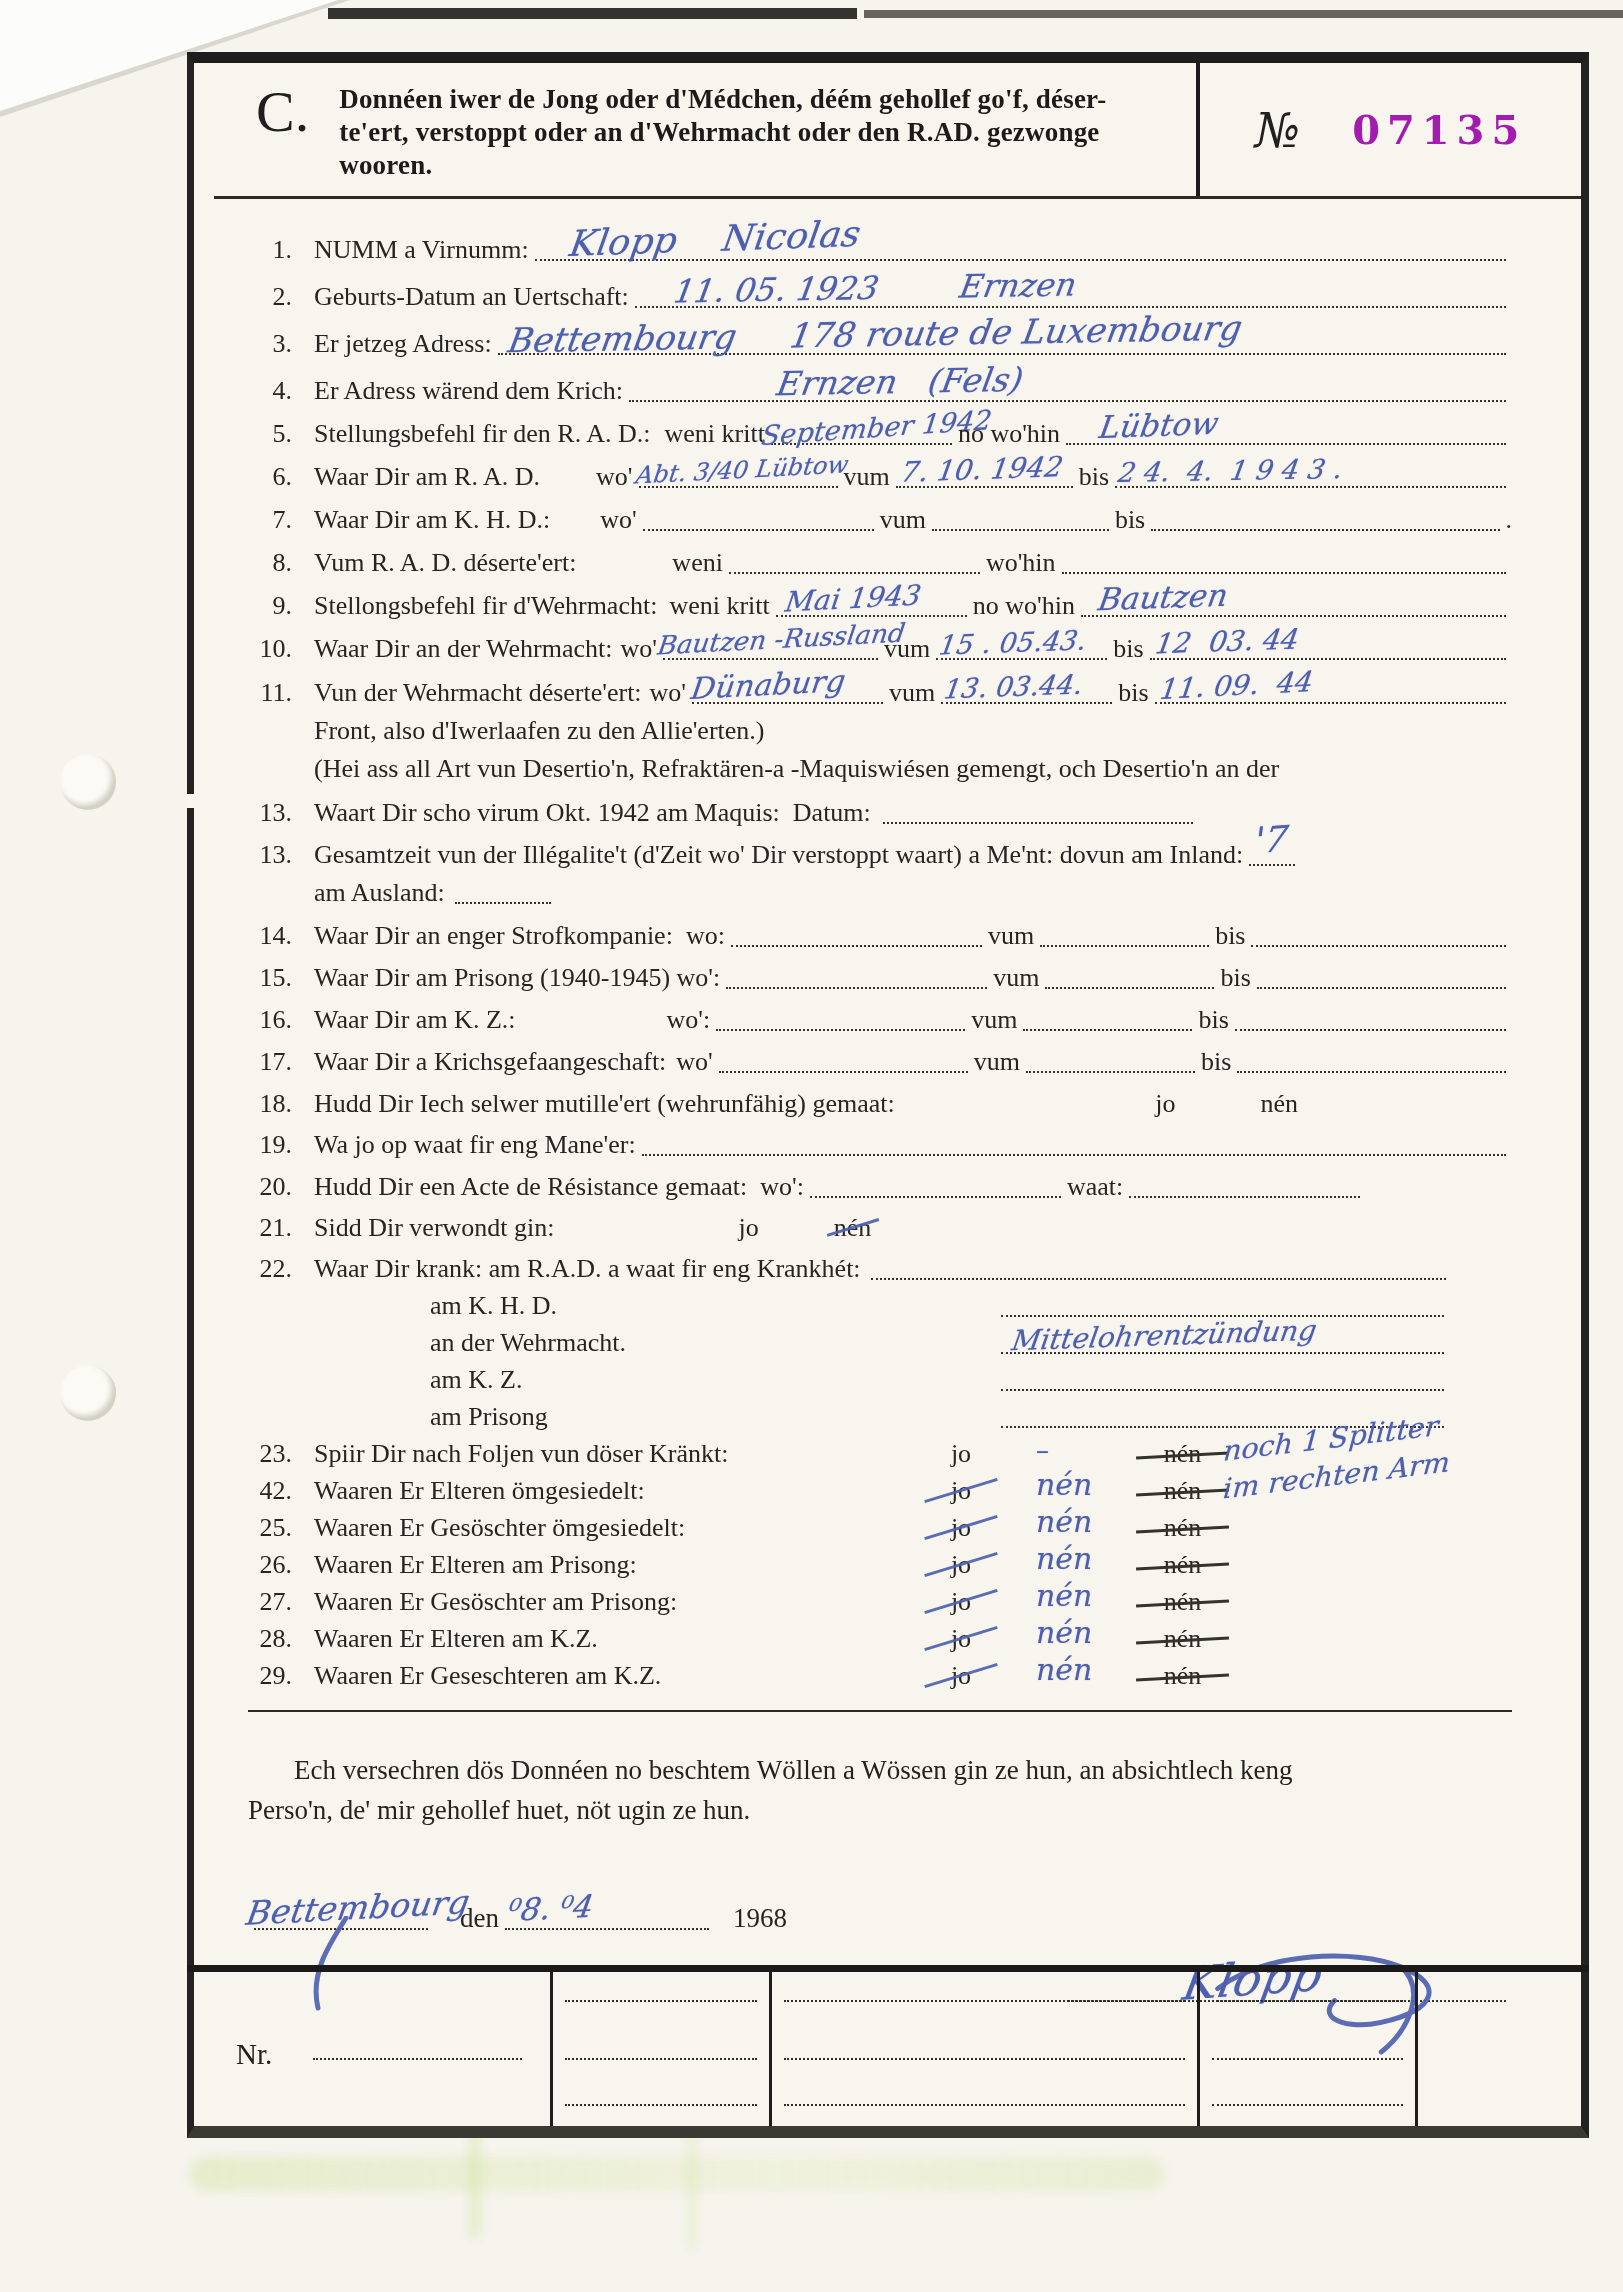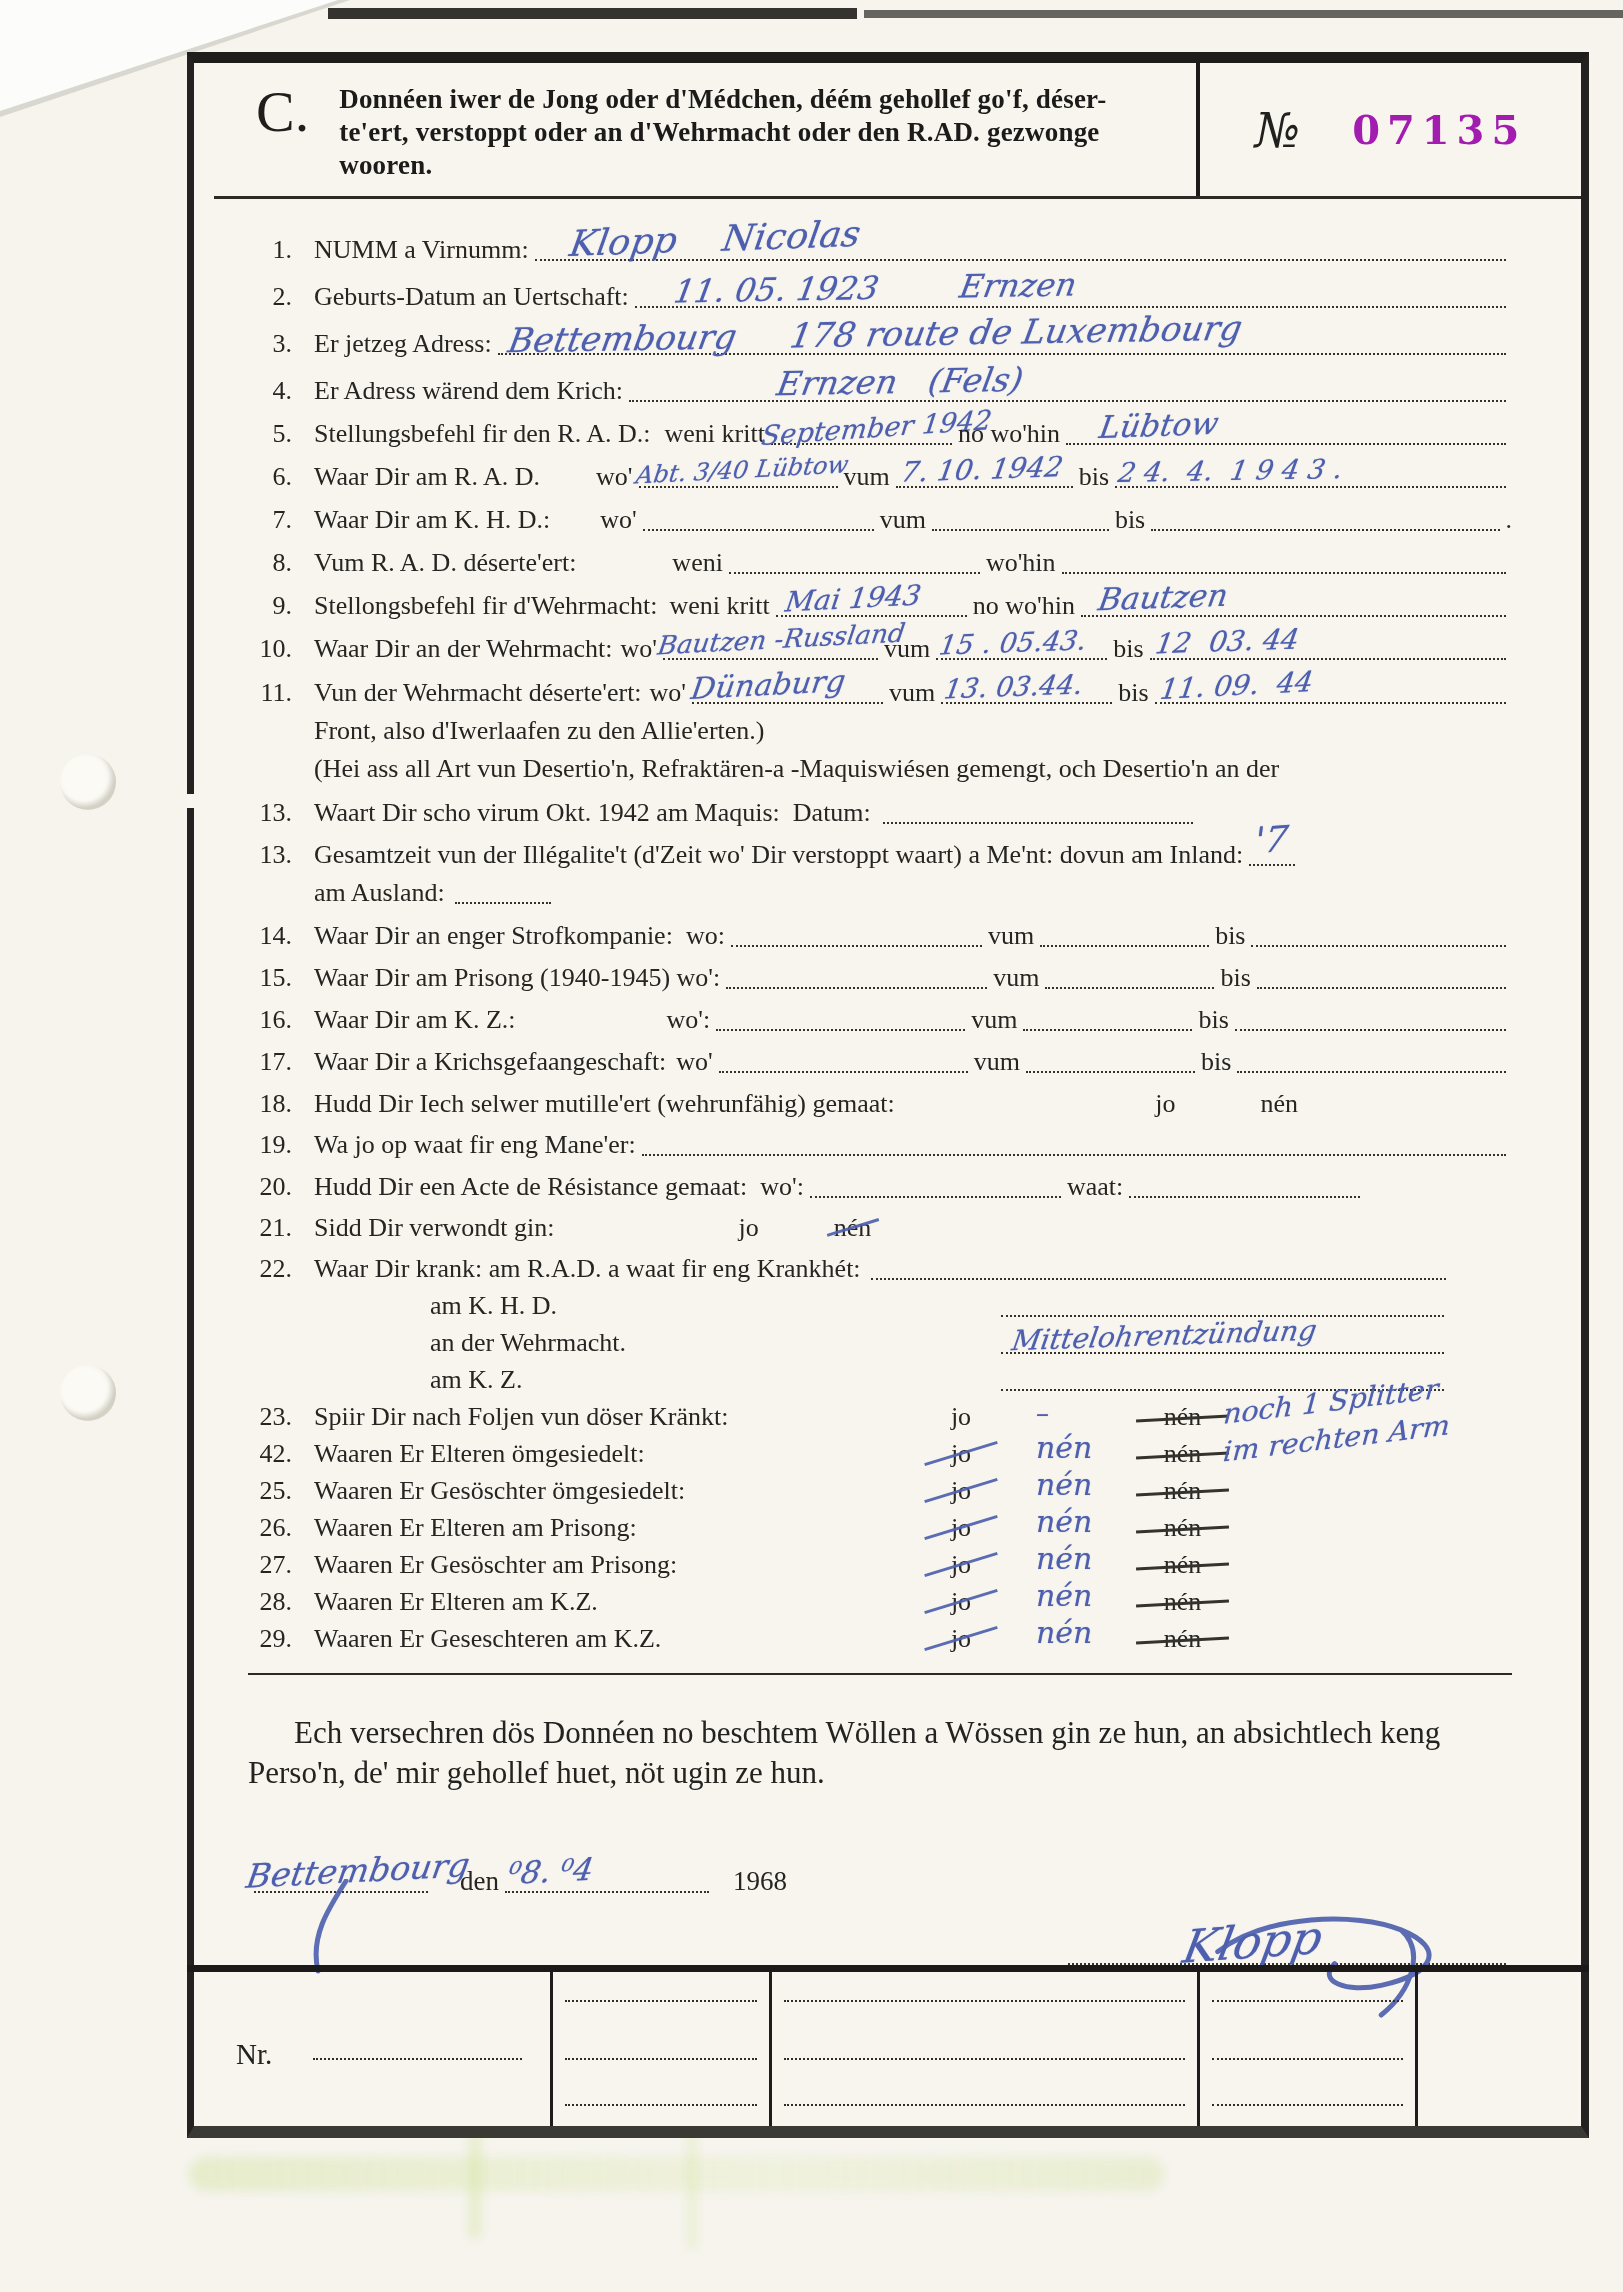--- a/index.html
+++ b/index.html
@@ -52,21 +52,21 @@
   .hwi{flex:none;position:relative;bottom:4px;}
   .note{bottom:14px;}
   .sk-ink::after{content:"";position:absolute;left:-4px;right:-4px;top:52%;
     border-top:3px solid #35332d;transform:rotate(-3deg);}
   .sk-blue::after{content:"";position:absolute;left:-8px;right:-8px;top:46%;
     border-top:3.5px solid #4d5fae;transform:rotate(-17deg);opacity:.92;}
   .ctr{text-align:center;}
 
   
   .sep{border-top:2.5px solid #2b2a27;margin:14px 0 0 54px;width:1264px;}
-  .decl{margin:38px 69px 0 54px;font-size:31px;line-height:40px;color:#242320;}
+  .decl{margin:38px 69px 0 54px;font-size:27px;line-height:40px;color:#242320;}
   .decl .ind{text-indent:46px;display:block;}
 
   
   .dateline{display:flex;align-items:flex-end;margin:46px 69px 0 54px;height:56px;position:relative;}
   .dateline .pt{font-size:27px;}
   .flourish{position:absolute;left:40px;top:40px;}
   .sigline{display:flex;align-items:flex-end;margin:10px 69px 0 54px;height:62px;}
 
   
   .btable{position:absolute;left:0;right:0;bottom:0;height:161px;}
@@ -358,20 +358,28 @@
         <span class="fil"></span>
         <span class="dot" style="width: 443px;">
           <span class="hw" style="font-size: 28px; left: 12px; bottom: 2px; transform: skewX(-11deg) rotate(-2deg);">Mittelohrentzündung</span>
         </span>
         <span class="spc" style="width: 62px;"></span>
       </div>
       <div class="row sub" style="height: 37px;">
         <span class="qno"></span>
         <span class="spc" style="width: 116px;"></span>
         <span class="pt">am K. Z.</span>
+        <span class="fil"></span>
+        <span class="dot" style="width: 443px;"></span>
+        <span class="spc" style="width: 62px;"></span>
+      </div>
+      <div class="row sub" style="height: 37px;">
+        <span class="qno"></span>
+        <span class="spc" style="width: 116px;"></span>
+        <span class="pt">am Prisong</span>
         <span class="fil"></span>
         <span class="dot" style="width: 443px;"></span>
         <span class="spc" style="width: 62px;"></span>
       </div>
       <div class="row" style="height: 37px;">
         <span class="qno">23.</span>
         <span class="pt" style="width: 617px;">Spiir Dir nach Foljen vun döser Kränkt:</span>
         <span class="pt ctr" style="width: 60px;">jo</span>
         <span class="spc" style="width: 45px;"></span>
         <span class="hwi" style="font-size: 26px; width: 104px;">–</span>

